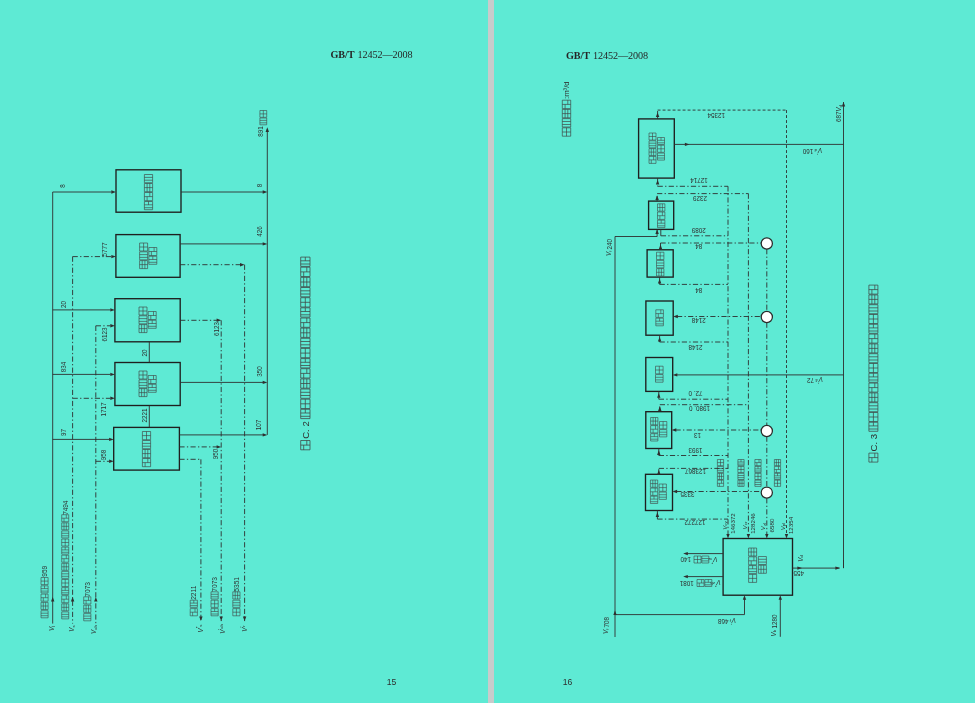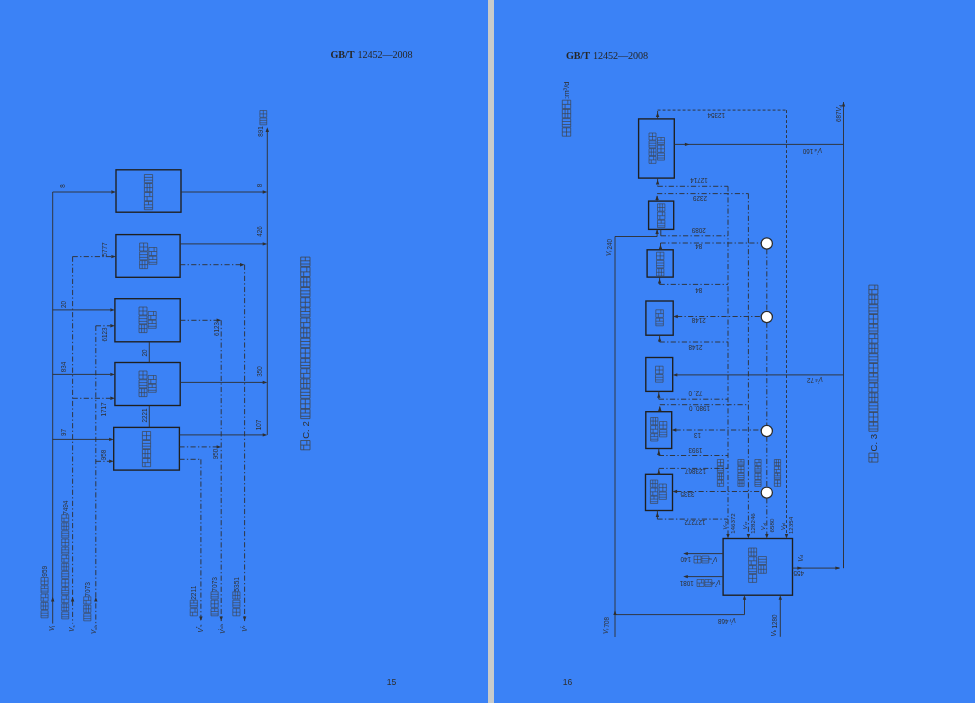--- a/index.html
+++ b/index.html
@@ -1,15 +1,15 @@
 <!DOCTYPE html>
 <html><head><meta charset="utf-8">
 <style>
 html,body{margin:0;padding:0;background:#ffffff;}
-#page{position:relative;width:975px;height:703px;background:#3b82f6;overflow:hidden;
+#page{position:relative;width:975px;height:703px;background:#5eead4;overflow:hidden;
 font-family:"Liberation Sans",sans-serif;}
 #gutter{position:absolute;left:487.5px;top:0;width:6px;height:703px;background:#c8cbcb;}
 svg{position:absolute;left:0;top:0;}
 </style></head>
 <body>
 <div id="page">
 
 <div id="gutter"></div>
 <svg width="975" height="703" viewBox="0 0 975 703">
 

